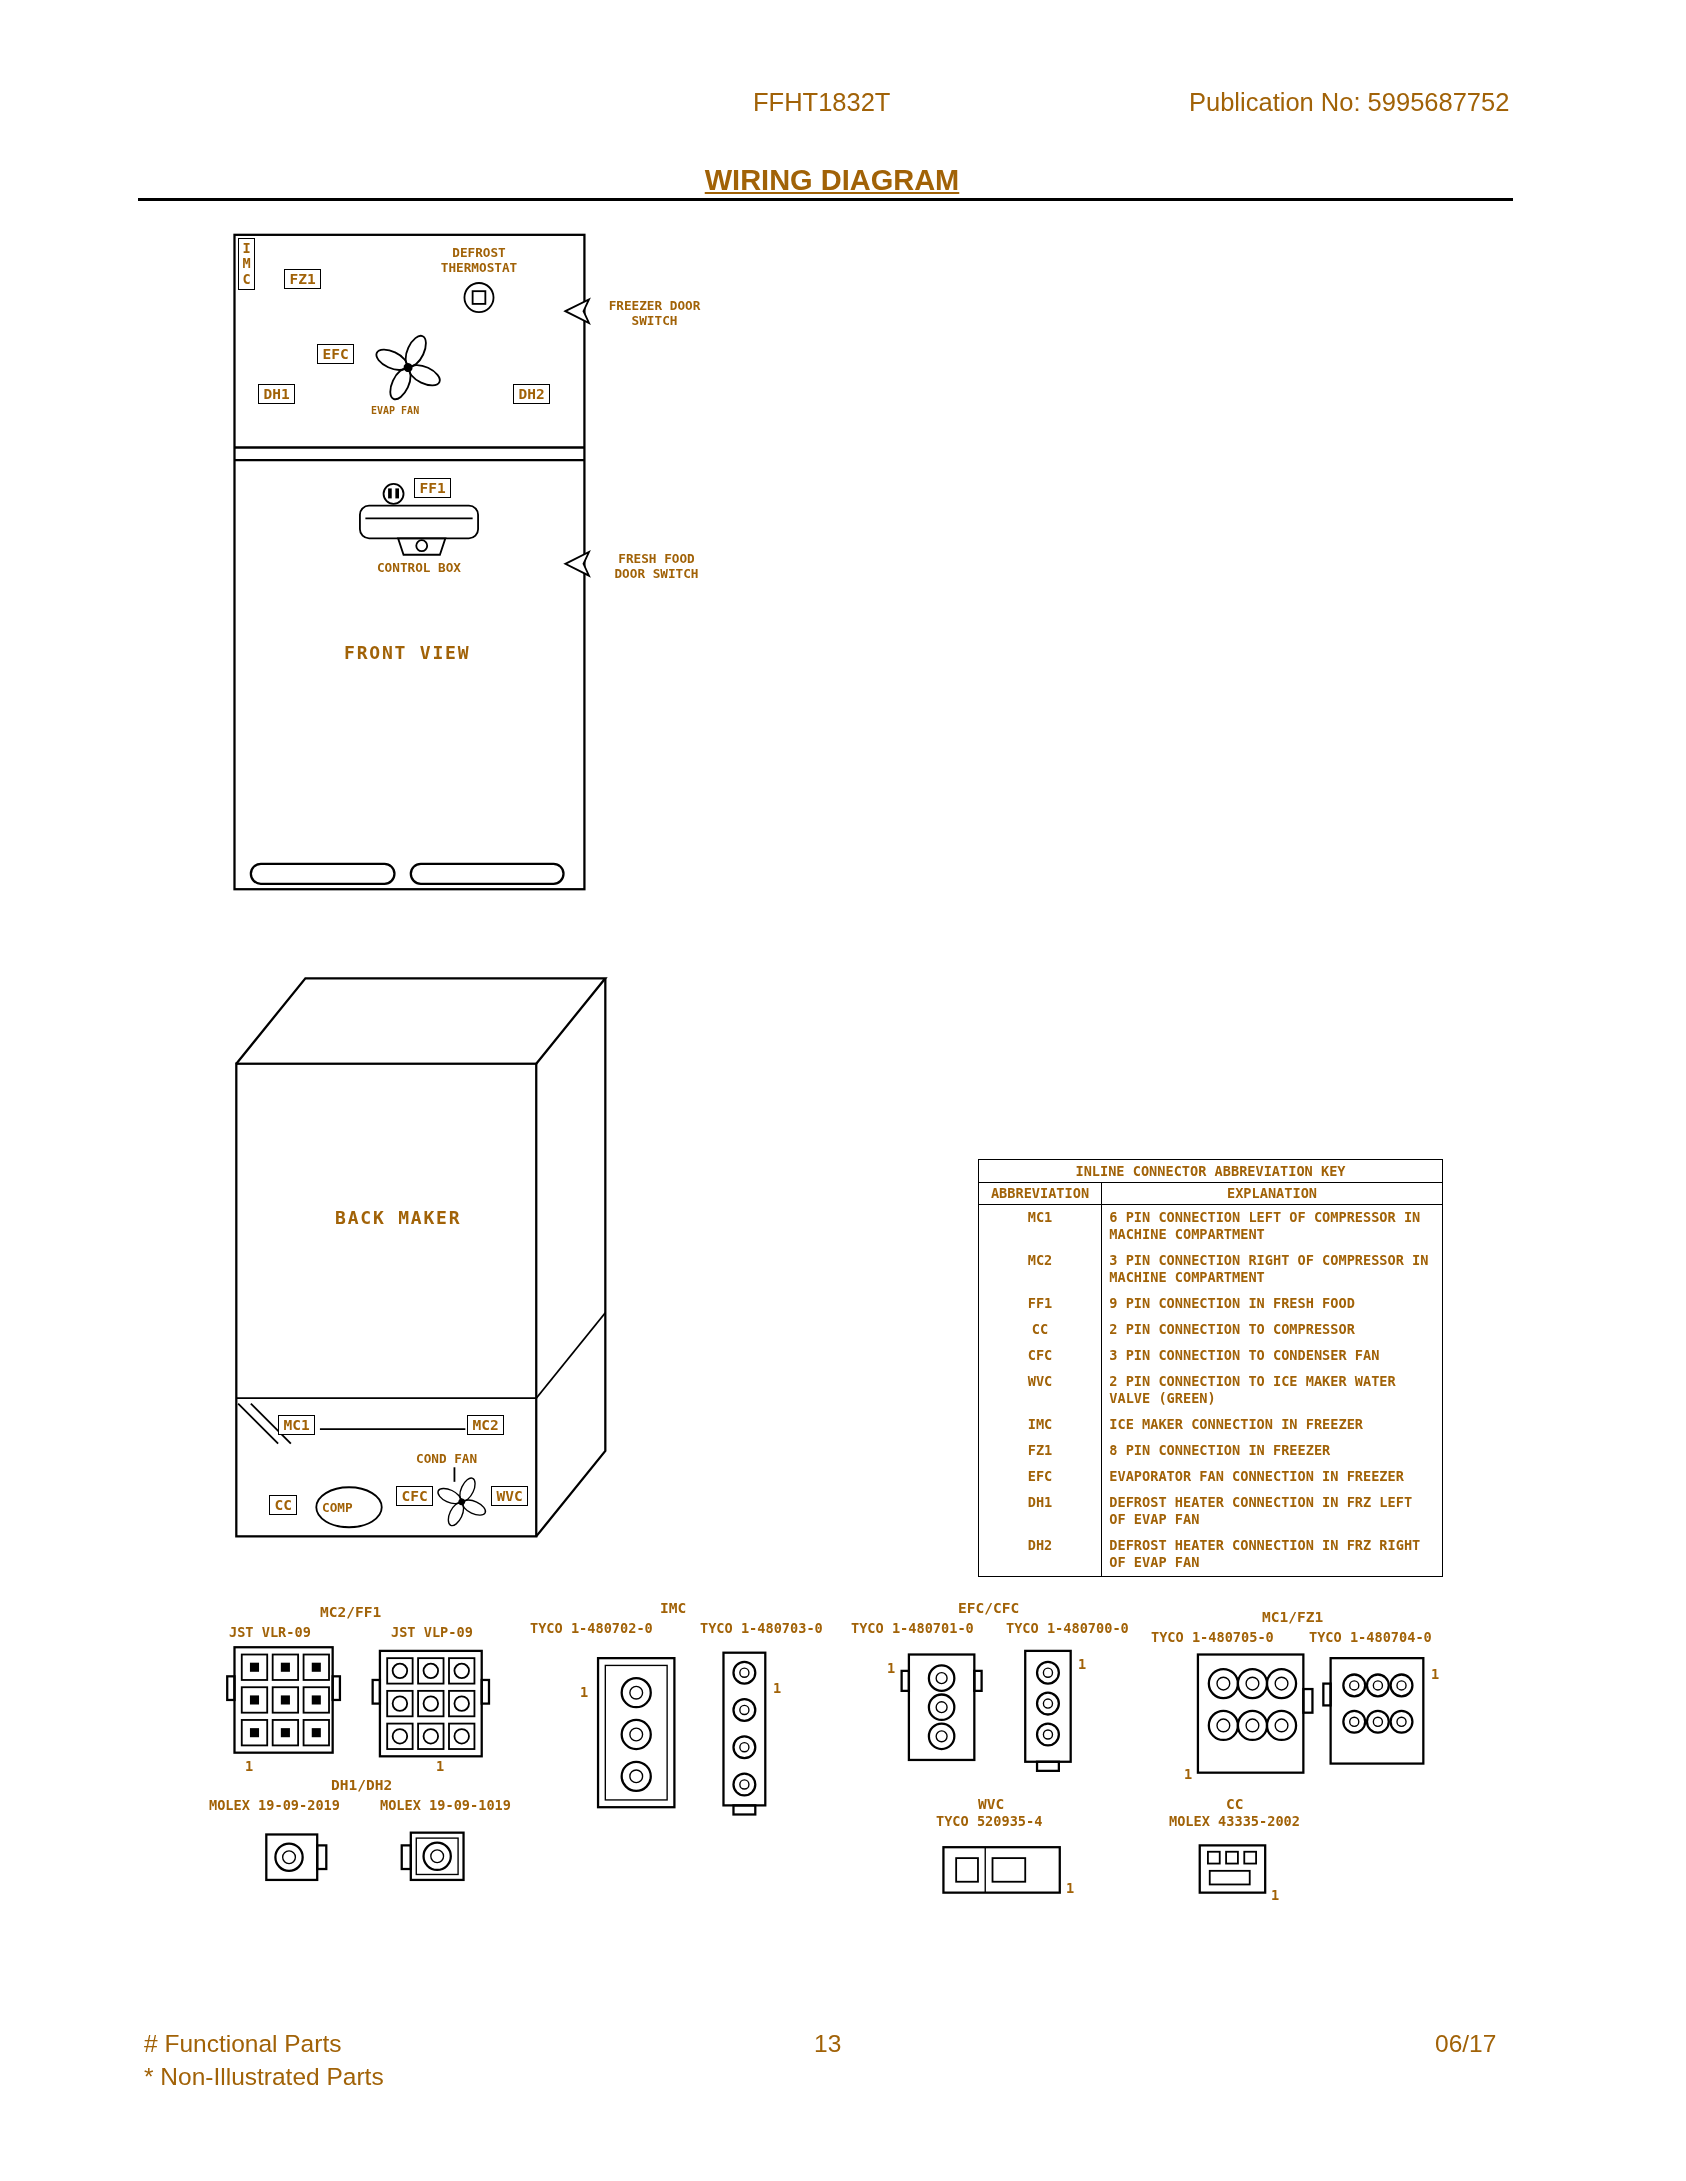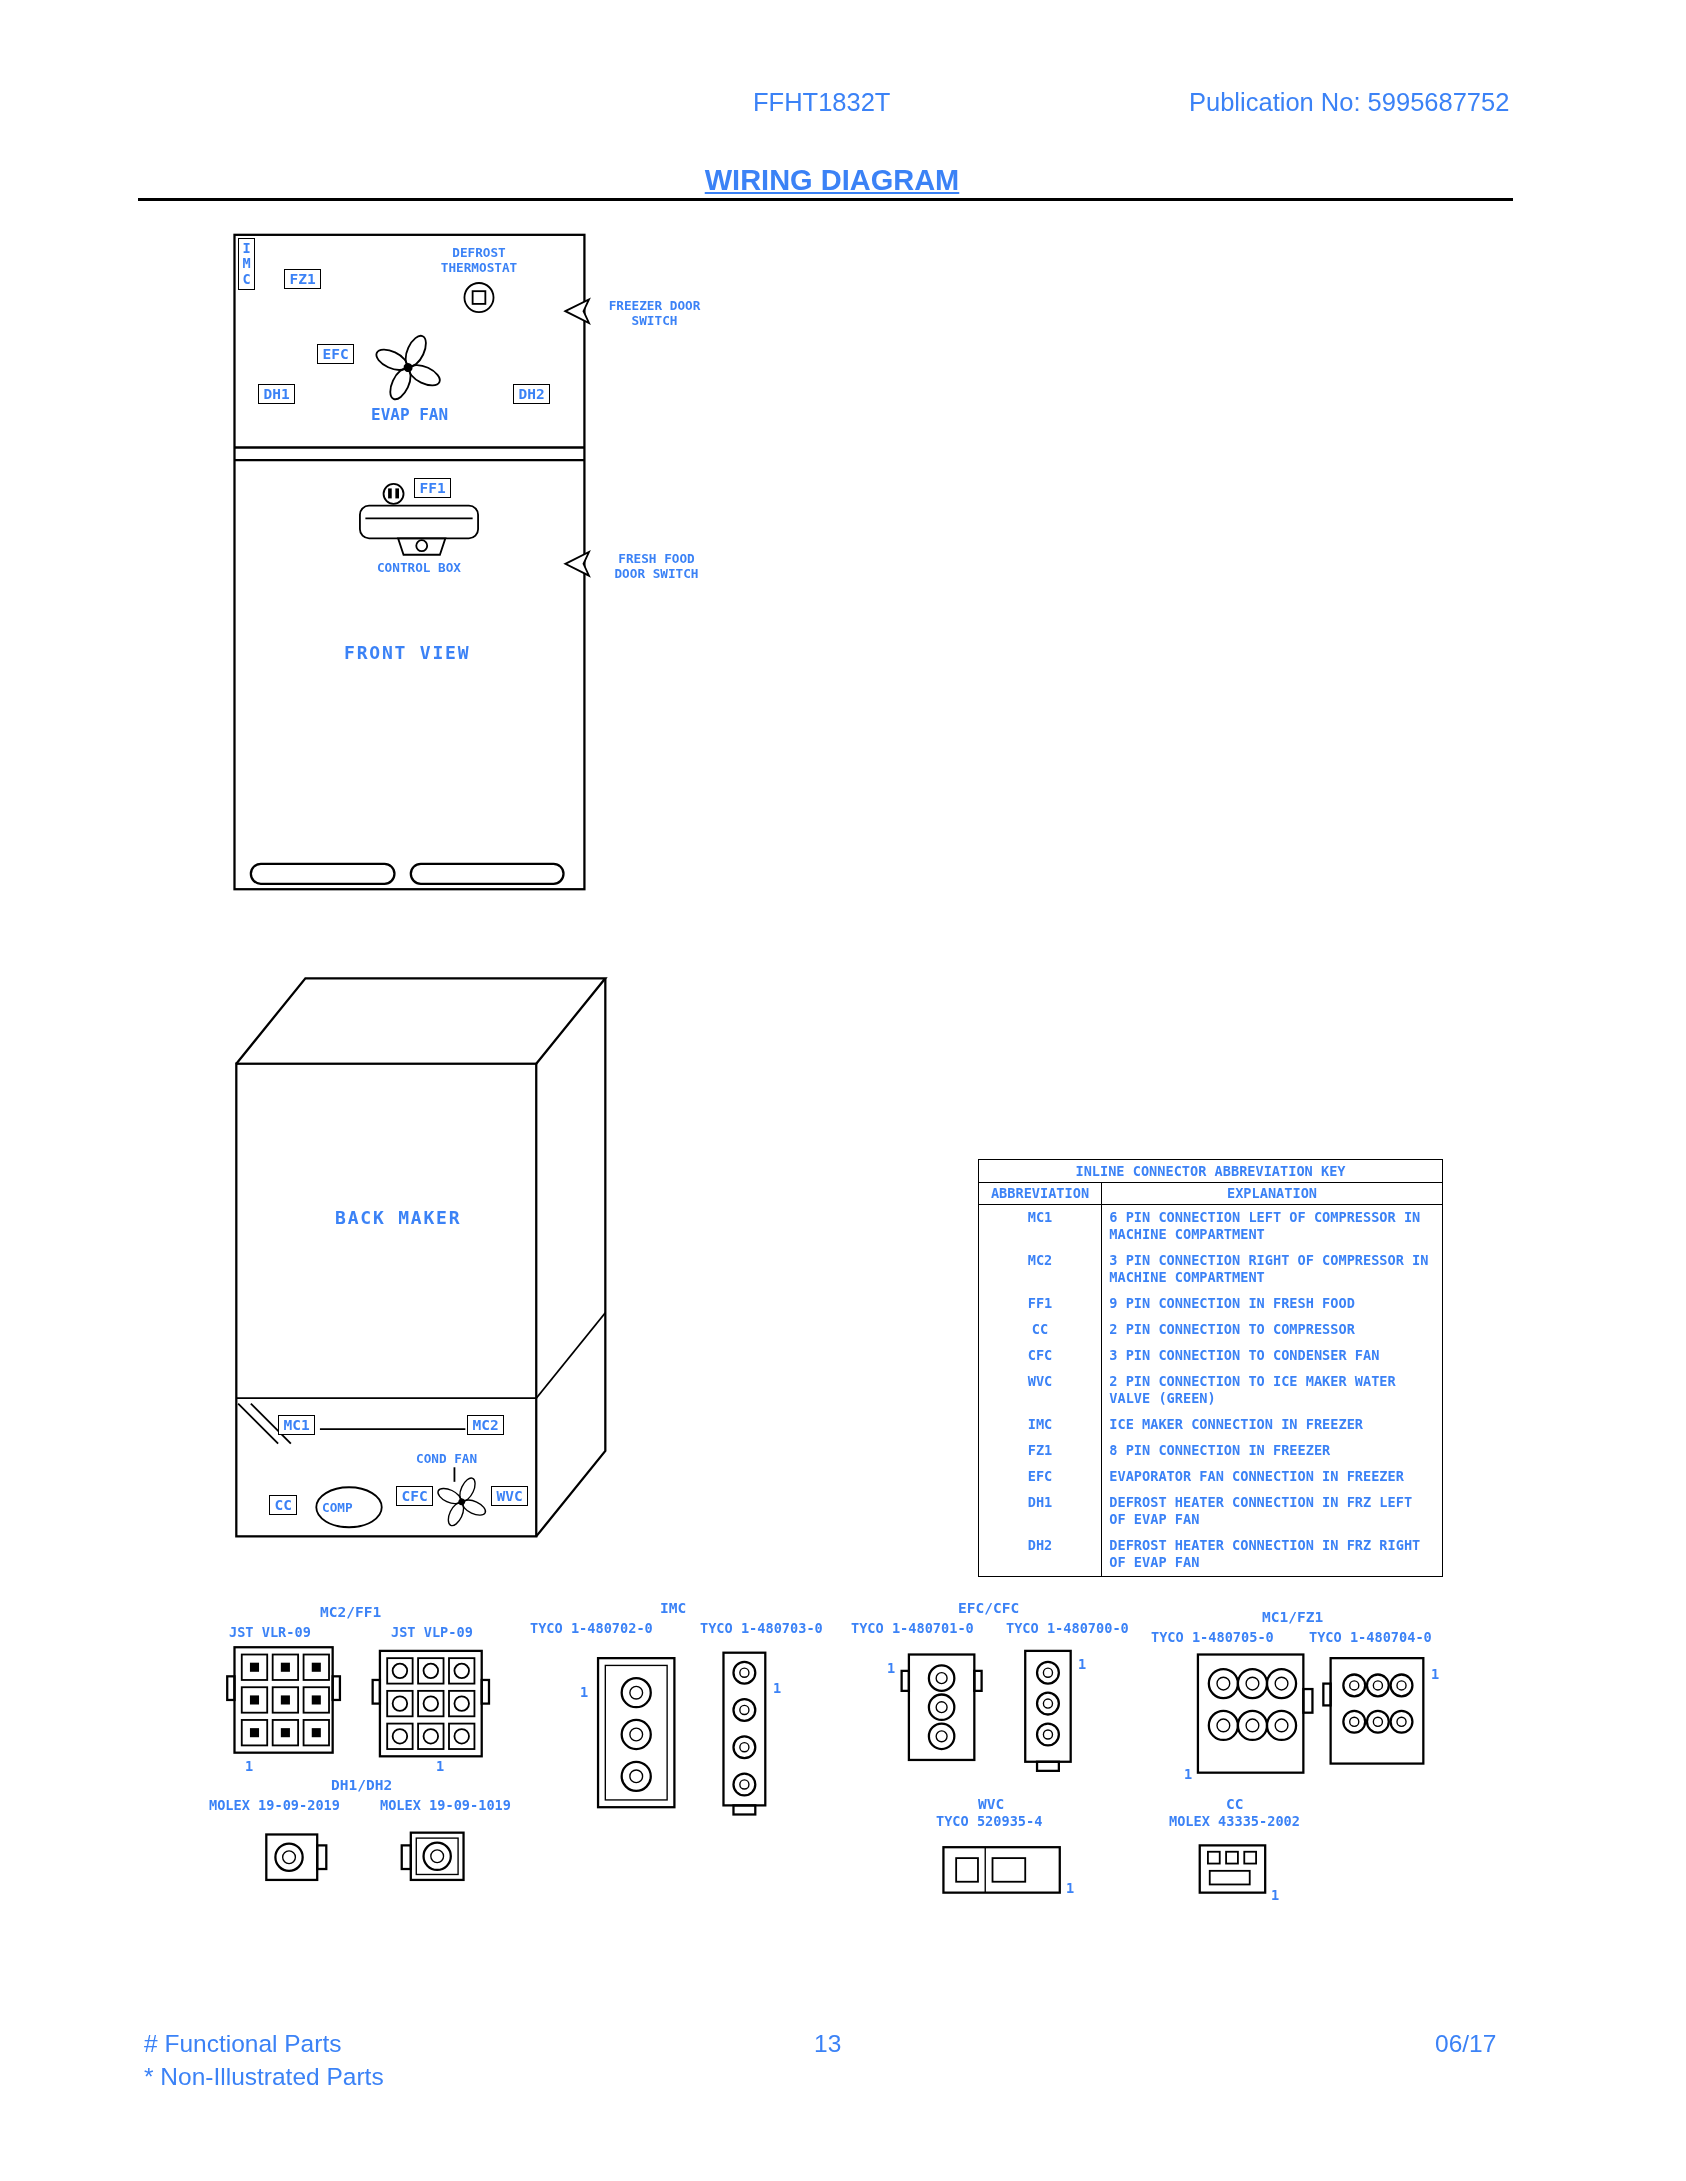--- a/index.html
+++ b/index.html
@@ -1,18 +1,18 @@
 <!DOCTYPE html>
 <html style="font-size:14.5px"><head>
 <meta charset="utf-8">
 <style>
   * { margin:0; padding:0; box-sizing:border-box; }
   html,body { background:#ffffff; }
   .page { position:relative; width:1686px; height:2182px; background:#fff; overflow:hidden;
-          font-family:"DejaVu Sans Mono", monospace; color:#3b82f6; }
+          font-family:"DejaVu Sans Mono", monospace; color:#a16207; }
   .art { position:absolute; left:0; top:0; }
   .lbl { position:absolute; font-weight:bold; white-space:pre-line; line-height:1.2; font-size:13.6px; }
   .boxed { border:1.8px solid #000; padding:0.9px 4.5px; font-size:14.5px; background:#fff; line-height:1.15; }
   .center { text-align:center; }
   .sans { font-family:"Liberation Sans", sans-serif; font-weight:normal; font-size:25.5px; }
   .page-title { font-family:"Liberation Sans", sans-serif; font-weight:bold; font-size:29px;
                 text-decoration:underline; transform:translateX(-50%);margin-top:16px; }
   .rule { position:absolute; background:#000; }
   .view-title { font-size:18px; letter-spacing:1.8px; }
   .cname { font-size:14.5px; }
@@ -235,21 +235,21 @@
 M
 C</div>
   <div class="lbl boxed" style="left:284px; top:269px;">FZ1</div>
   <div class="lbl center" style="left:420px; top:245px; width:118px; font-size:12.7px;">DEFROST
 THERMOSTAT</div>
   <div class="lbl center" style="left:593px; top:298px; width:123px; font-size:12.7px;">FREEZER DOOR
 SWITCH</div>
   <div class="lbl boxed" style="left:317px; top:344px;">EFC</div>
   <div class="lbl boxed" style="left:258px; top:384px;">DH1</div>
   <div class="lbl boxed" style="left:513px; top:384px;">DH2</div>
-  <div class="lbl" style="left:371px; top:405px; font-size:16px;">EVAP FAN</div>
+  <div class="lbl" style="left:371px; top:405px; font-size:10px;">EVAP FAN</div>
   <div class="lbl boxed" style="left:414px; top:478px;">FF1</div>
   <div class="lbl center" style="left:360px; top:560px; width:118px; font-size:12.7px;">CONTROL BOX</div>
   <div class="lbl center" style="left:593px; top:551px; width:127px; font-size:12.7px;">FRESH FOOD
 DOOR SWITCH</div>
   <div class="lbl view-title" style="left:344px; top:642px;">FRONT VIEW</div>
 
   <div class="lbl view-title" style="left:335px; top:1207px;">BACK MAKER</div>
   <div class="lbl boxed" style="left:278px; top:1415px;">MC1</div>
   <div class="lbl boxed" style="left:467px; top:1415px;">MC2</div>
   <div class="lbl" style="left:416px; top:1451px; font-size:12.7px;">COND FAN</div>

